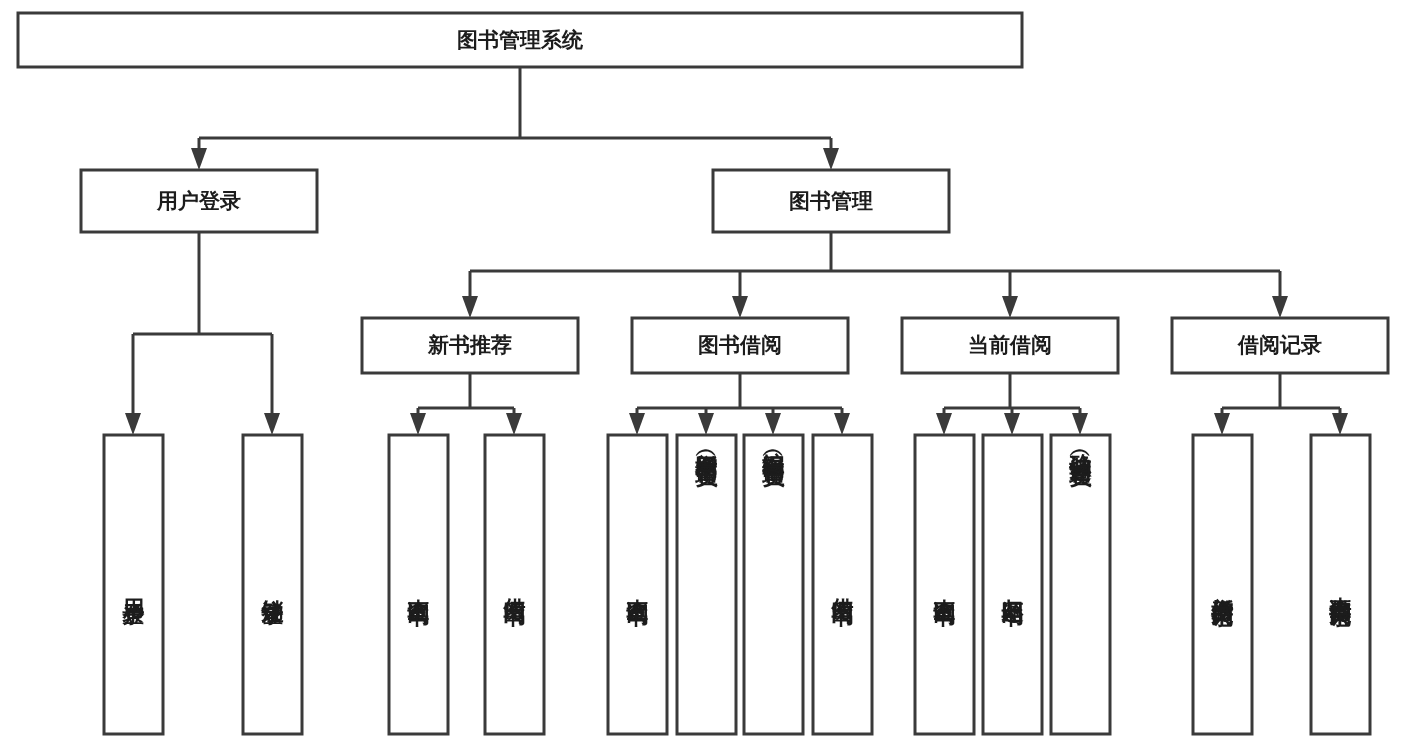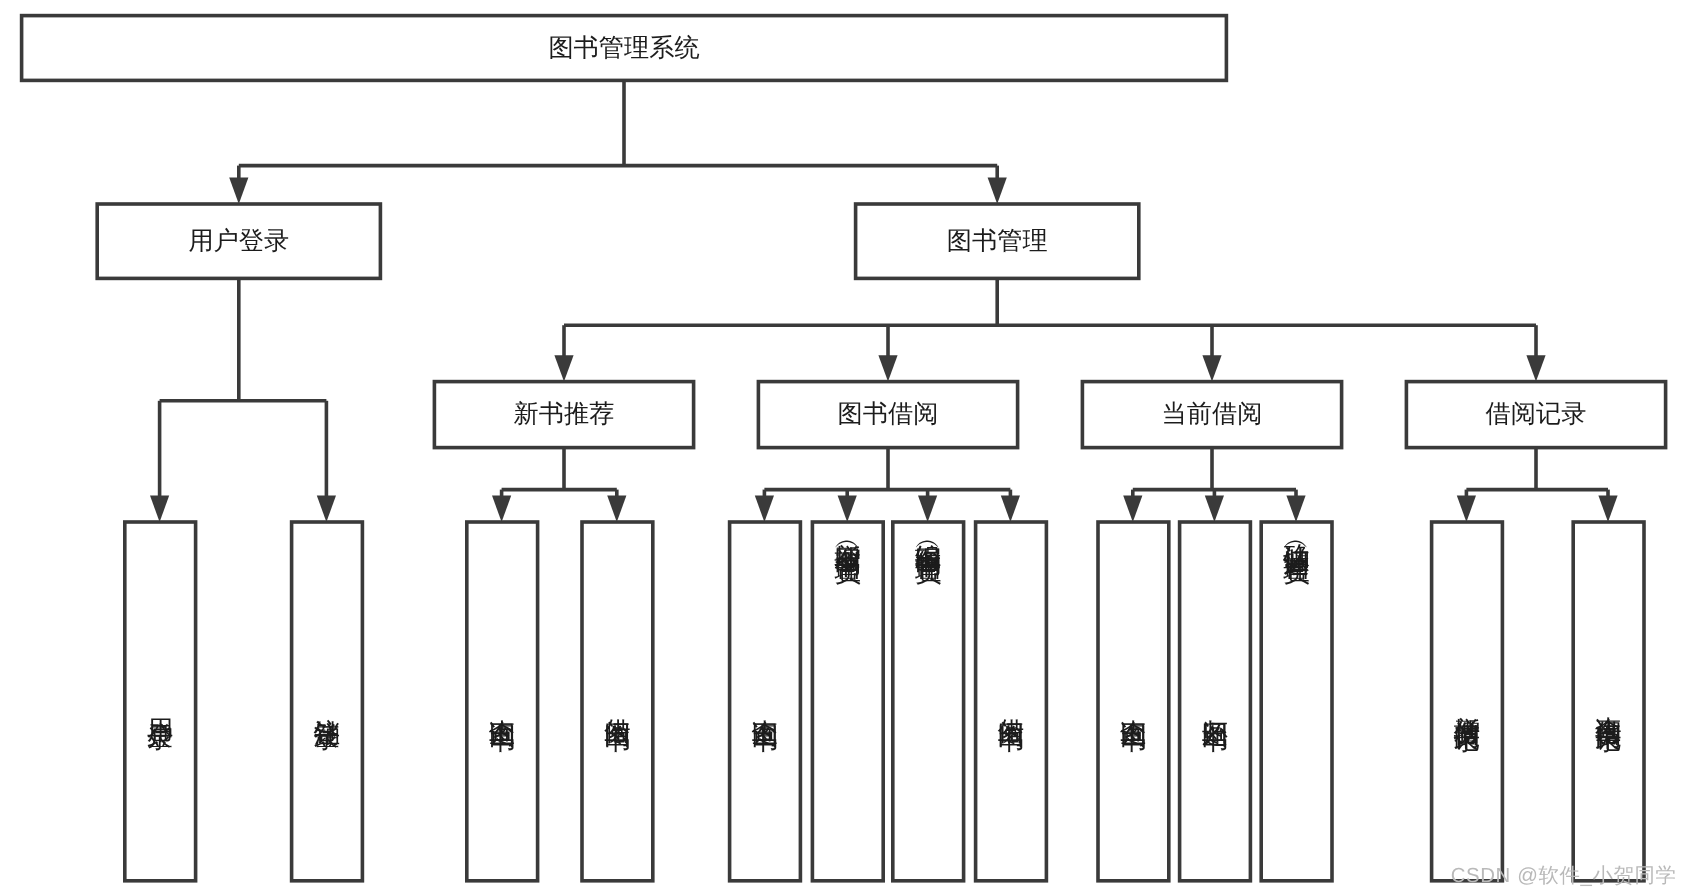--- a/index.html
+++ b/index.html
@@ -11,20 +11,21 @@
     width: 1405px;
     height: 747px;
     font-family: "Liberation Sans", "DejaVu Sans", sans-serif;
     overflow: hidden;
     position: relative;
   }
   #diagram-root {
     position: relative;
     width: 1405px;
     height: 747px;
+    font-weight: bold;
   }
   svg#tree-svg {
     position: absolute;
     left: 0;
     top: 0;
     width: 1405px;
     height: 747px;
     display: block;
   }
   .node-box {
@@ -239,15 +240,14 @@
   <div class="leaf-label-wrap" style="left:1051px; top:435px; width:59px; height:299px; align-items:flex-start;">
     <span class="leaf-label">确认归还（管理员）</span>
   </div>
   <div class="leaf-label-wrap" style="left:1193px; top:435px; width:59px; height:299px;">
     <span class="leaf-label">新增借阅记录</span>
   </div>
   <div class="leaf-label-wrap" style="left:1311px; top:435px; width:59px; height:299px;">
     <span class="leaf-label">查询借阅记录</span>
   </div>
 
-  <div class="watermark">CSDN @软件_小贺同学</div>
 
 </div>
 
 </body></html>

